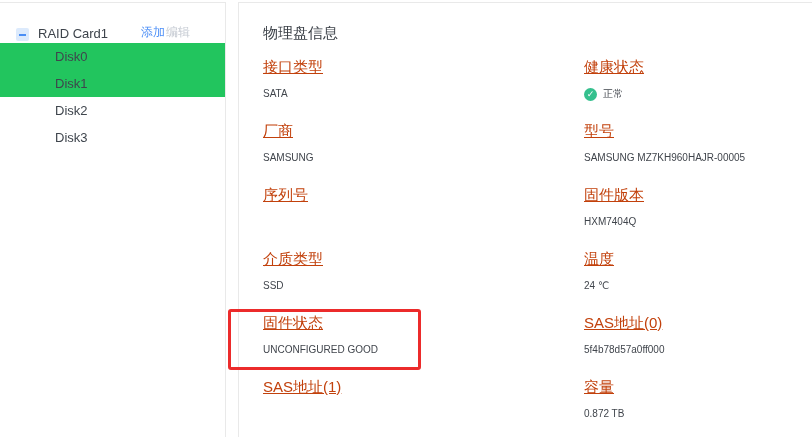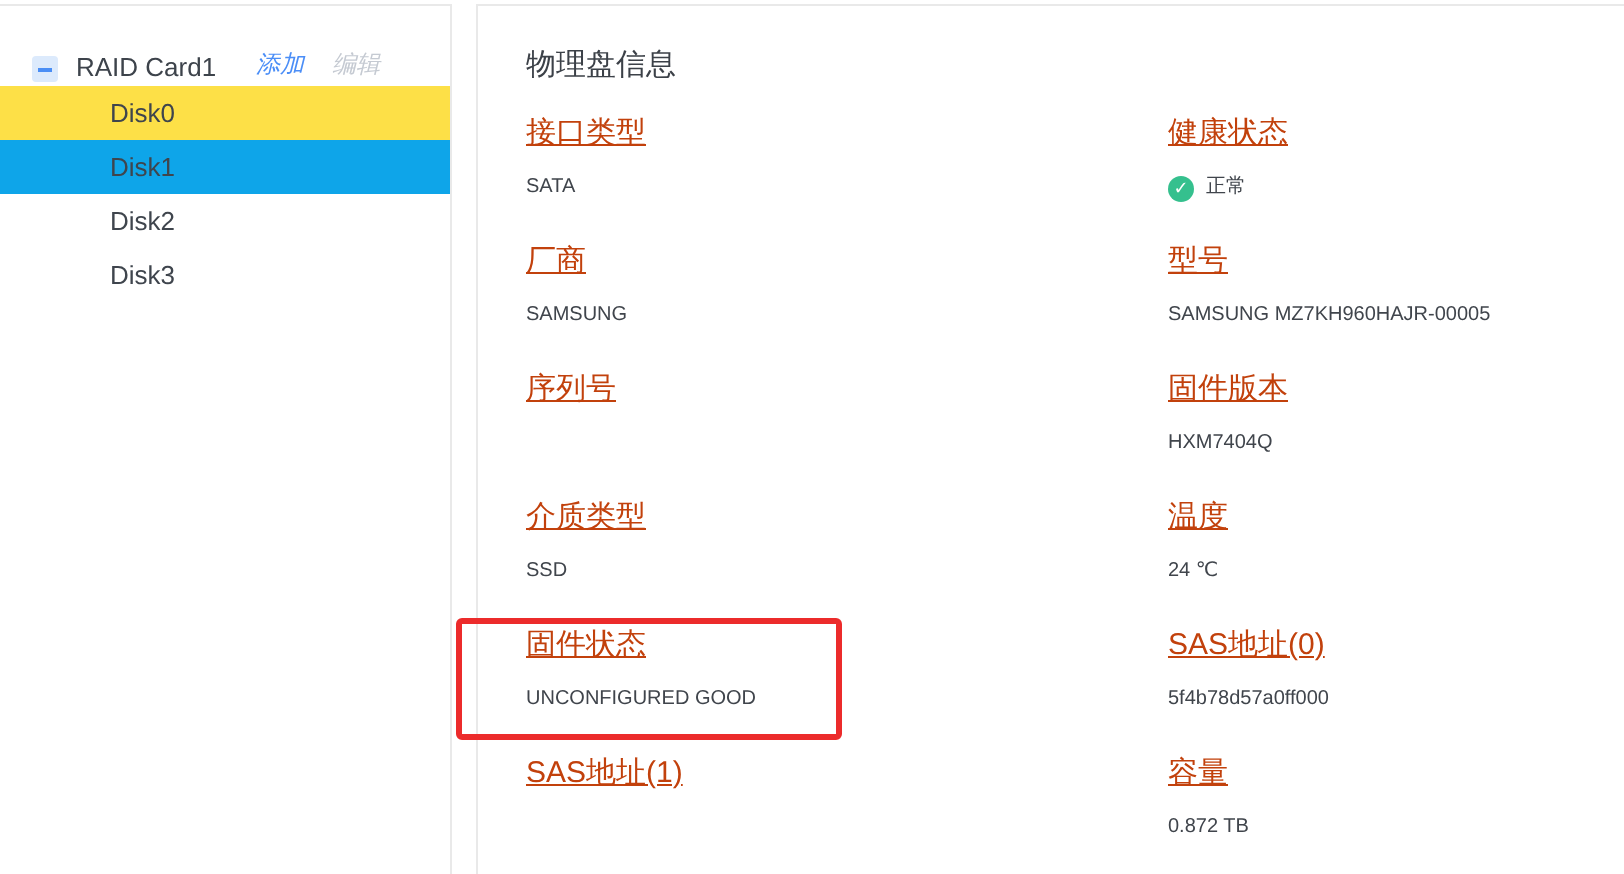--- a/index.html
+++ b/index.html
@@ -43,21 +43,21 @@
     background: #4a8ef5;
   }
   .tree-root-label {
     margin-left: 9px;
     font-size: 13px;
     color: #3d434b;
     flex: 1 1 auto;
     white-space: nowrap;
     cursor: default;
   }
-  .tree-actions { display: flex; gap: 14px; font-style: italic; }
+  .tree-actions { display: flex; gap: 1px; }
   .link-add {
     font-size: 12px;
     color: #4b8ef7;
     cursor: pointer;
     text-decoration: none;
   }
   .link-edit {
     font-size: 12px;
     color: #c5cad2;
     cursor: pointer;
@@ -66,22 +66,22 @@
   .disk-list { margin-top: 2px; }
   .disk-item {
     height: 27px;
     line-height: 27px;
     padding-left: 55px;
     font-size: 13px;
     color: #3f454d;
     cursor: pointer;
     white-space: nowrap;
   }
-  .disk-item.selected { background: #fde047; }
-  .disk-item.faint { background: #0ea5e9; }
+  .disk-item.selected { background: #22c55e; }
+  .disk-item.faint { background: #22c55e; }
 
   
   .main-panel {
     position: absolute;
     left: 238px; top: 2px;
     width: 584px; height: 440px;
     background: #fff;
     border-top: 1px solid #e9e9e9;
     border-left: 1px solid #e9e9e9;
     padding: 20px 0 0 24px;

